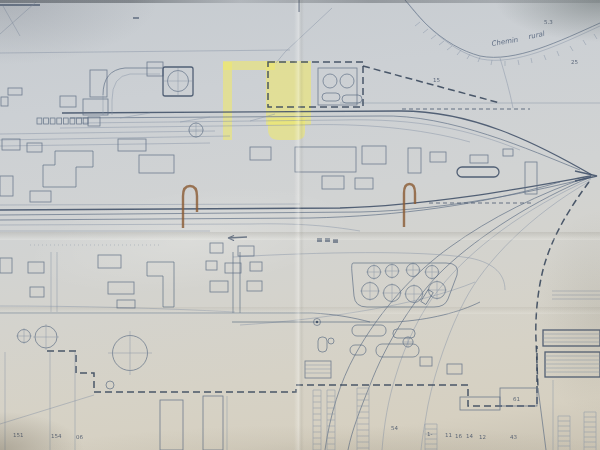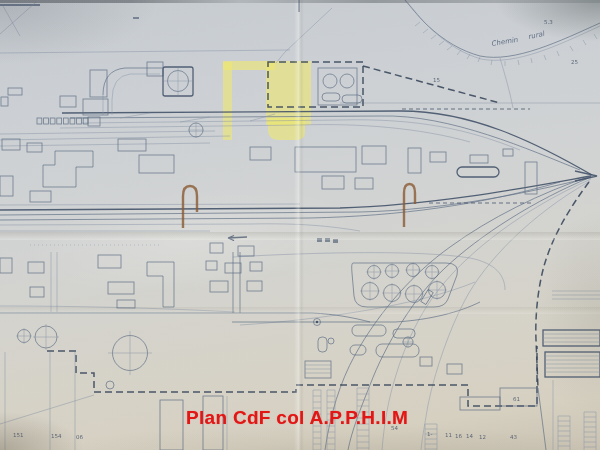--- a/index.html
+++ b/index.html
@@ -270,14 +270,13 @@
       <text class="num" x="76" y="439">06</text>
     </g>
   </svg>
 
   <div class="fold-v"></div>
   <div class="fold-h"></div>
   <div class="fold-h2"></div>
   <div class="edge-top"></div>
   <div class="vignette"></div>
 
-  <div class="caption">Plan CdF col A.P.P.H.I.M</div>
 </div>
 
 </body></html>

